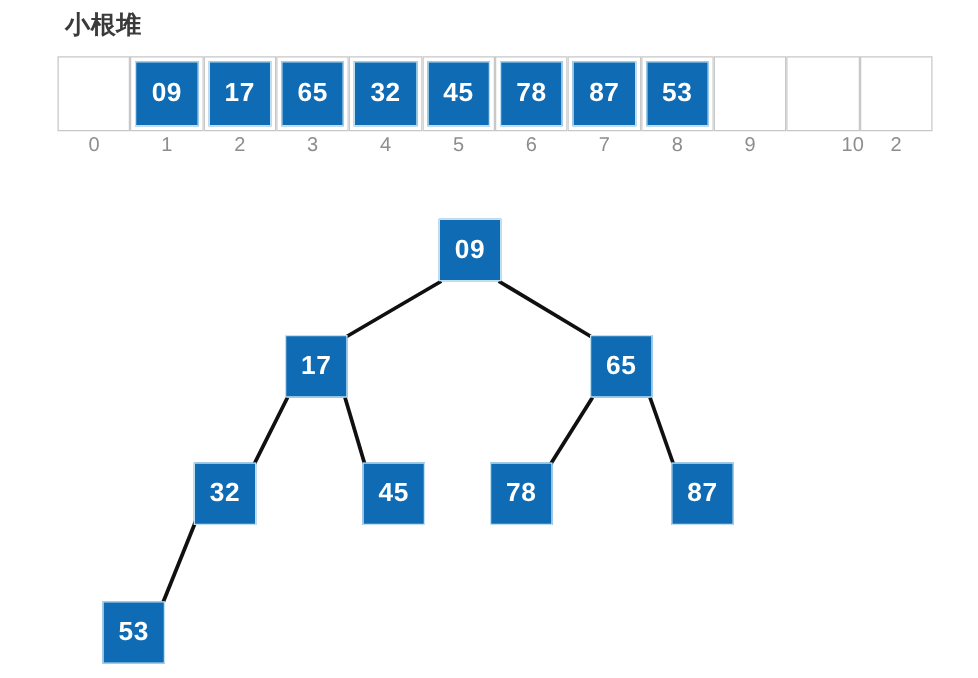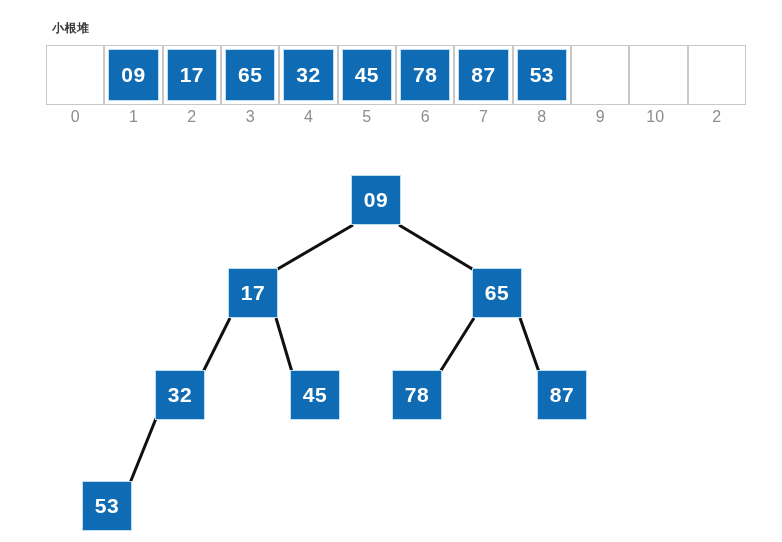--- a/index.html
+++ b/index.html
@@ -10,22 +10,22 @@
   body {
     width: 782px;
     height: 542px;
     position: relative;
     font-family: "Liberation Sans", "DejaVu Sans", sans-serif;
     overflow: hidden;
   }
   #page-title {
     position: absolute;
     left: 52px;
-    top: 20px;
-    font-size: 12px;
+    top: 6px;
+    font-size: 20px;
     font-weight: bold;
     color: #3a3a3a;
     letter-spacing: 0.5px;
   }
   
   #array-region {
     position: absolute;
     left: 46px;
     top: 45px;
     width: 700px;
@@ -161,21 +161,21 @@
     <div class="array-index" style="left: 0px;">0</div>
     <div class="array-index" style="left: 58.333px;">1</div>
     <div class="array-index" style="left: 116.666px;">2</div>
     <div class="array-index" style="left: 174.999px;">3</div>
     <div class="array-index" style="left: 233.332px;">4</div>
     <div class="array-index" style="left: 291.665px;">5</div>
     <div class="array-index" style="left: 349.998px;">6</div>
     <div class="array-index" style="left: 408.331px;">7</div>
     <div class="array-index" style="left: 466.664px;">8</div>
     <div class="array-index" style="left: 524.997px;">9</div>
-    <div class="array-index" style="left: 580px;">10</div>
+    <div class="array-index" style="left: 607px;">10</div>
     <div class="array-index" style="left: 641.663px;">2</div>
   </div>
 
 <div id="tree-region">
   <svg id="tree-edges" width="782" height="542">
       <line x1="353" y1="225" x2="276" y2="270" stroke="#101010" stroke-width="3"></line>
       <line x1="399" y1="225" x2="474" y2="270" stroke="#101010" stroke-width="3"></line>
       <line x1="230" y1="318" x2="203" y2="372" stroke="#101010" stroke-width="3"></line>
       <line x1="276" y1="318" x2="292" y2="372" stroke="#101010" stroke-width="3"></line>
       <line x1="474" y1="318" x2="440" y2="372" stroke="#101010" stroke-width="3"></line>

